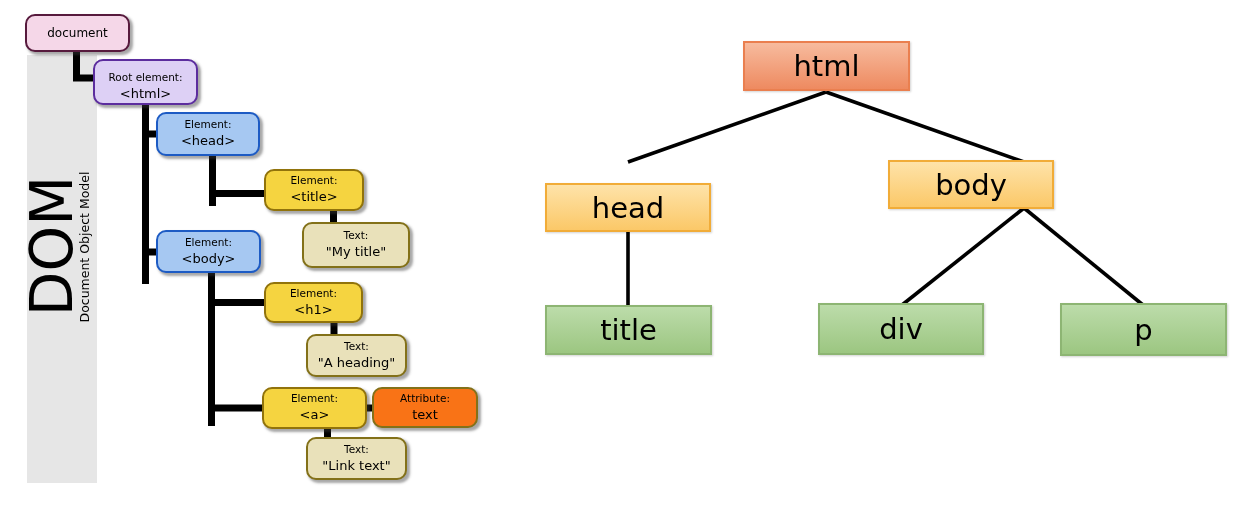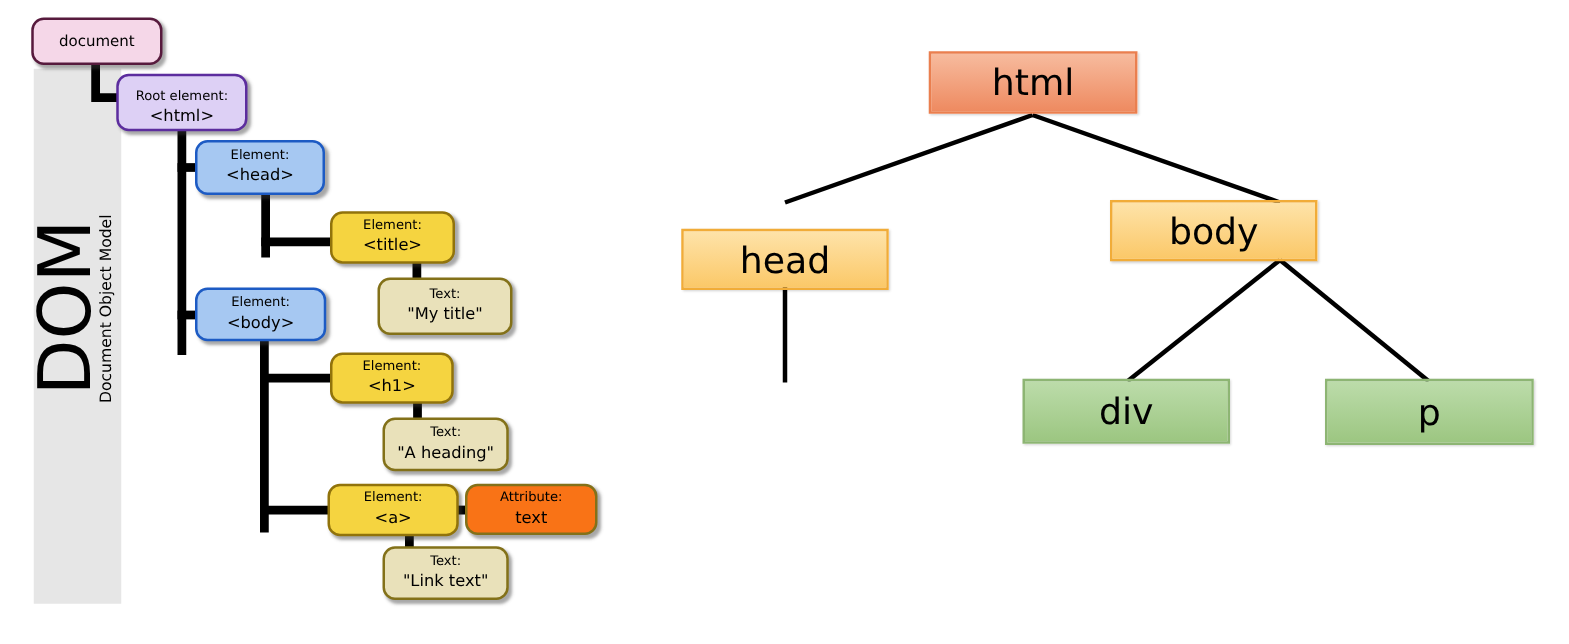--- a/index.html
+++ b/index.html
@@ -138,20 +138,23 @@
 
   <div class="rn salmon" style="left:743px;top:41px;width:167px;height:50px;">
     <span>html</span>
   </div>
   <div class="rn amber" style="left:545px;top:160px;width:166px;height:49px;margin-top:23px;">
     <span>head</span>
   </div>
   <div class="rn amber" style="left:888px;top:160px;width:166px;height:49px;">
     <span>body</span>
   </div>
+  <div class="rn green" style="left:545px;top:305px;width:167px;height:50px;">
+    <span>title</span>
+  </div>
   <div class="rn green" style="left:818px;top:303px;width:166px;height:52px;">
     <span>div</span>
   </div>
   <div class="rn green" style="left:1060px;top:303px;width:167px;height:53px;">
     <span>p</span>
   </div>
 
 </div>
 
 </body></html>

